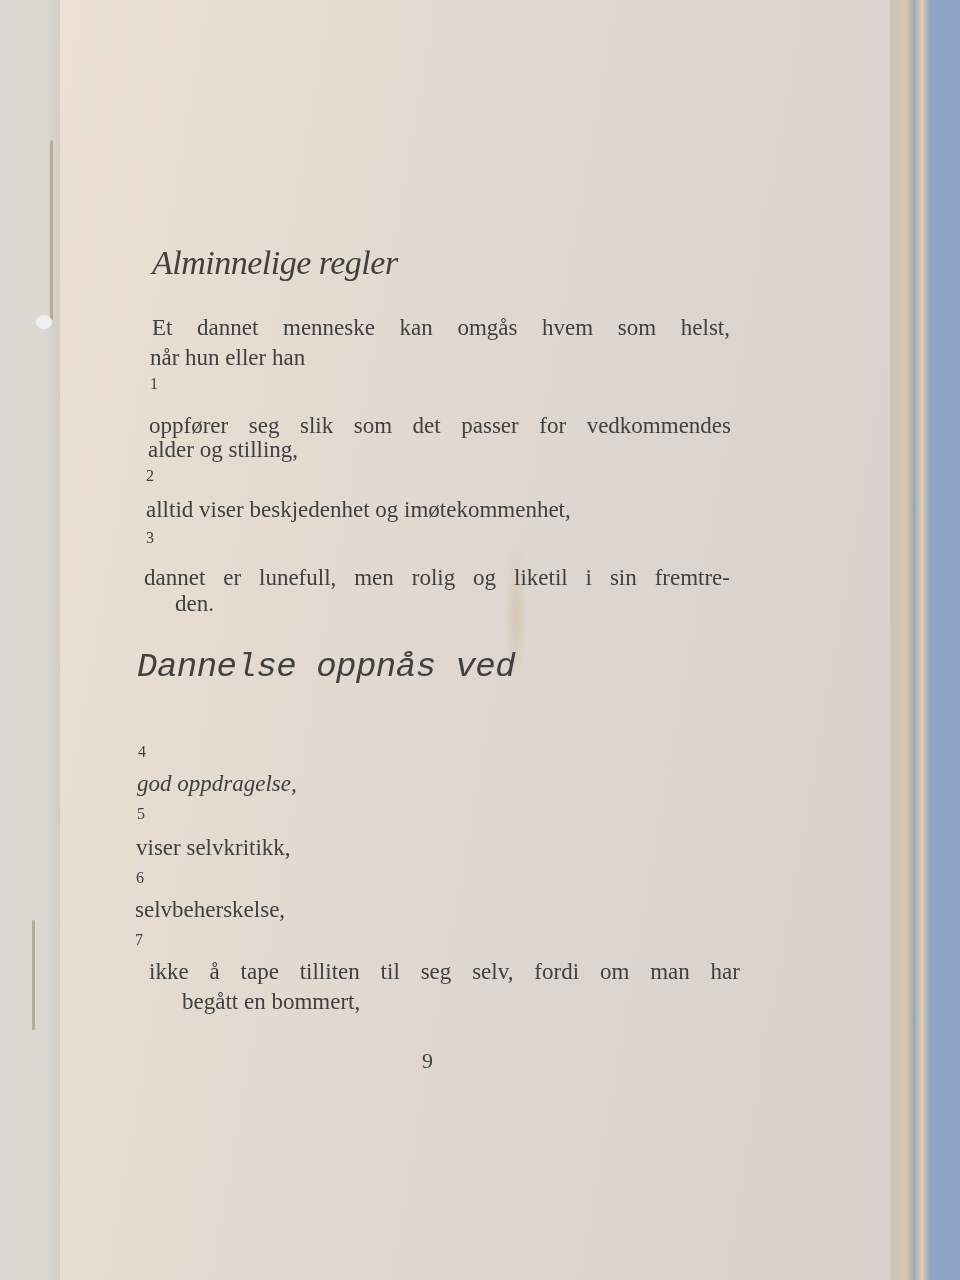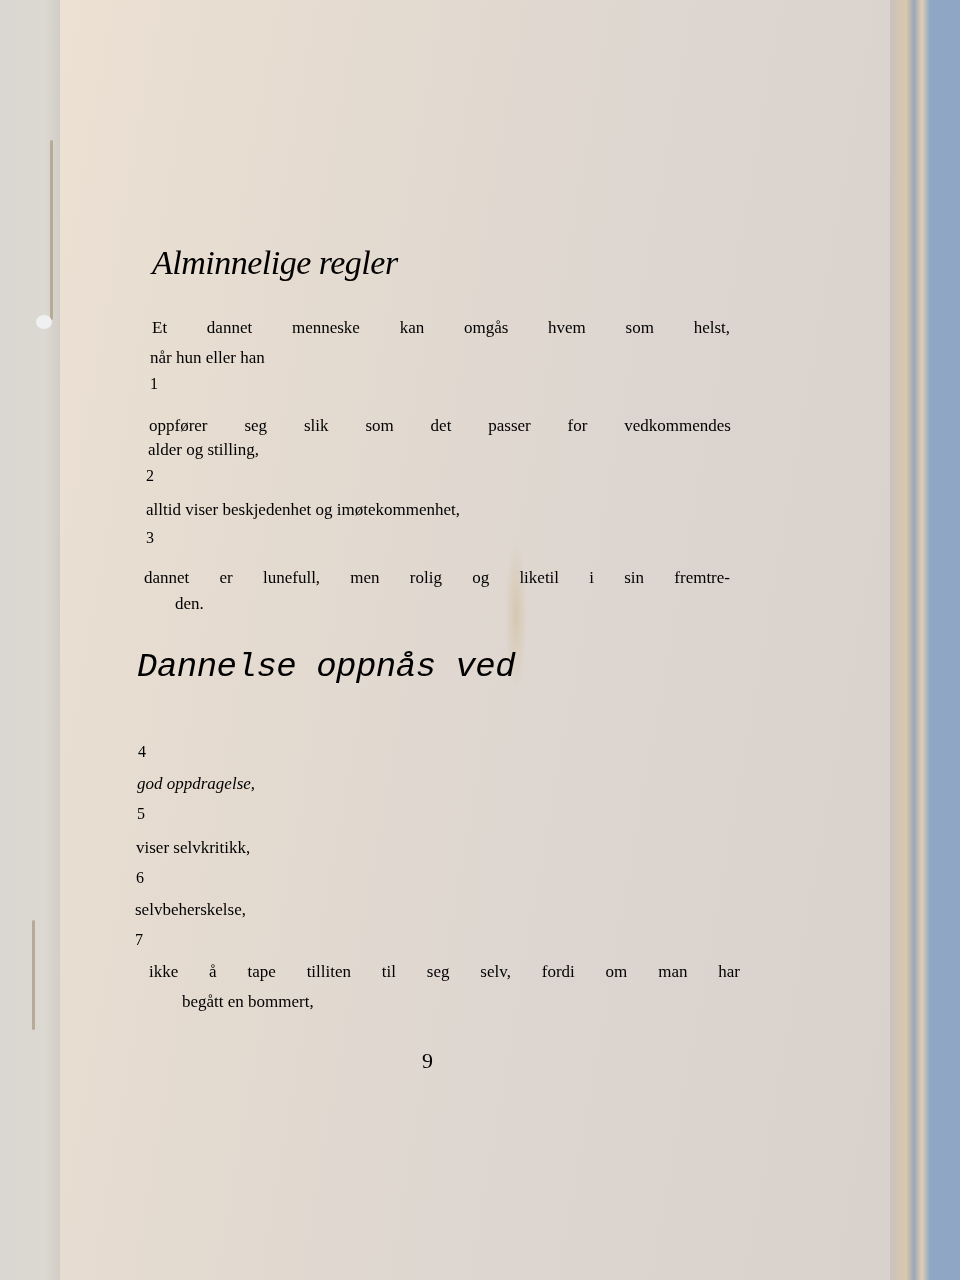--- a/index.html
+++ b/index.html
@@ -28,27 +28,27 @@
     }
     .page-edge {
       position: absolute; left: 890px; top: 0; width: 40px; height: 1280px;
       background: linear-gradient(90deg, #c9c2bd 0%, #d9c8ad 40%, #9aa7b8 60%, #e0cfb3 80%, #8fa6c4 100%);
     }
     .stain {
       position: absolute; left: 505px; top: 540px; width: 22px; height: 150px;
       background: radial-gradient(ellipse at center, rgba(200,170,120,0.35), rgba(200,170,120,0) 70%);
     }
     .text {
-      position: absolute; color: #000000;
+      position: absolute; color: #404040;
     }
     .heading {
       font-style: italic; font-size: 34px; letter-spacing: -0.5px;
     }
     .para {
-      font-size: 17px; line-height: 24px; text-align: justify;
+      font-size: 23px; line-height: 24px; text-align: justify;
     }
     .num {
       font-size: 16px; line-height: 20px;
     }
     .pagenum {
       font-size: 22px;
     }
   </style>
 </head>
 <body>

